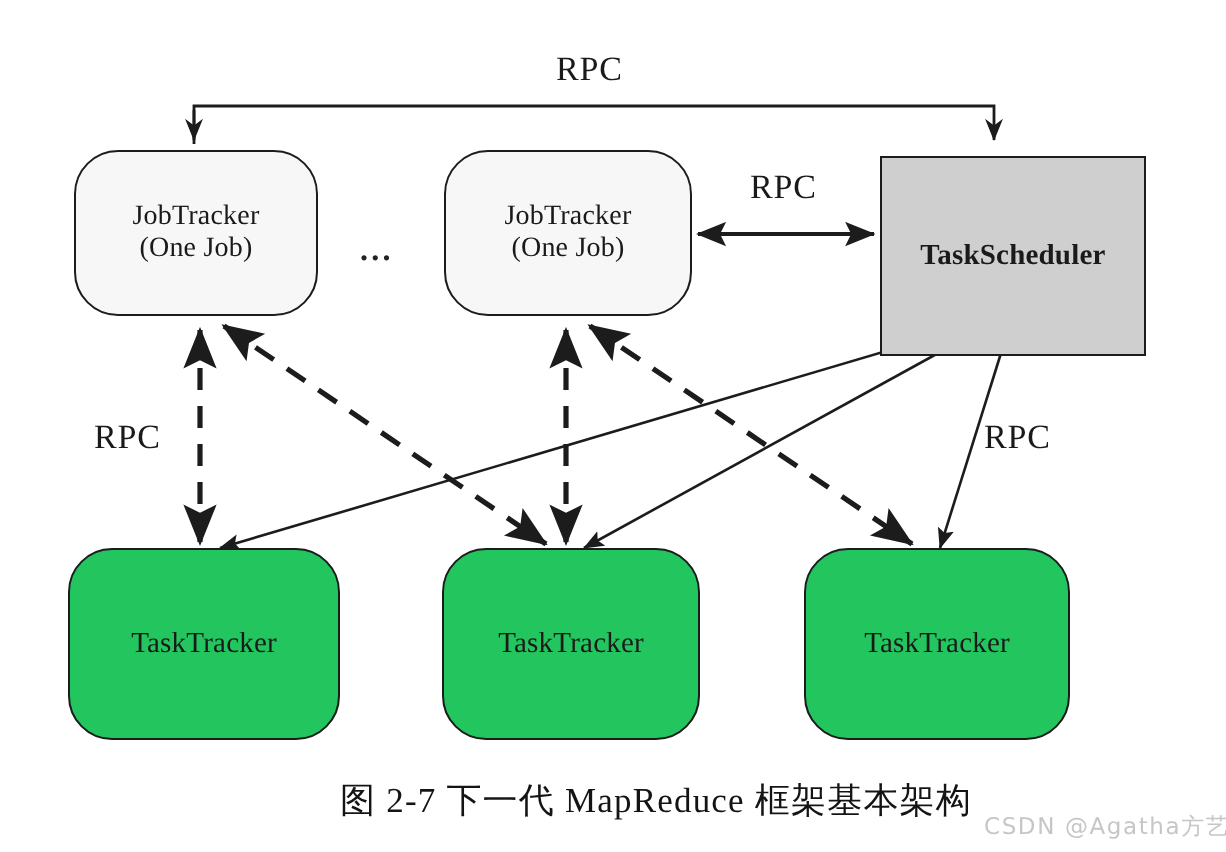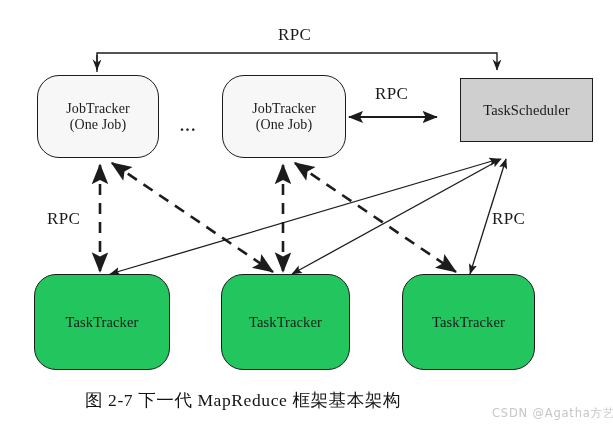--- a/index.html
+++ b/index.html
@@ -71,21 +71,21 @@
     letter-spacing: 1.6px;
     font-weight: 700;
     color: #222;
     z-index: 4;
     line-height: 1;
   }
   #caption {
     position: absolute;
     left: 0;
     width: 486px;
-    text-align: center;
+    text-align: right;
     font-size: 17.5px;
     letter-spacing: 0.6px;
     color: #141414;
     z-index: 4;
   }
   #watermark {
     position: absolute;
     font-size: 11.5px;
     color: #c6c6c6;
     letter-spacing: 0.8px;
@@ -139,21 +139,21 @@
 (One Job)</span>
   </div>
 
   <div class="ellipsis" style="left:180px; top:118px;">...</div>
 
   <div class="node node-jobtracker" style="left:222px; top:75px; width:124px; height:83px;">
     <span class="node-label">JobTracker
 (One Job)</span>
   </div>
 
-  <div class="node node-scheduler" style="left:460px; top:78px; width:133px; height:64px;">
+  <div class="node node-scheduler" style="left:440px; top:78px; width:133px; height:100px;font-weight:bold;">
     <span class="node-label">TaskScheduler</span>
   </div>
 
   <div class="node node-tasktracker" style="left:34px; top:274px; width:136px; height:96px;">
     <span class="node-label">TaskTracker</span>
   </div>
 
   <div class="node node-tasktracker" style="left:221px; top:274px; width:129px; height:96px;">
     <span class="node-label">TaskTracker</span>
   </div>

